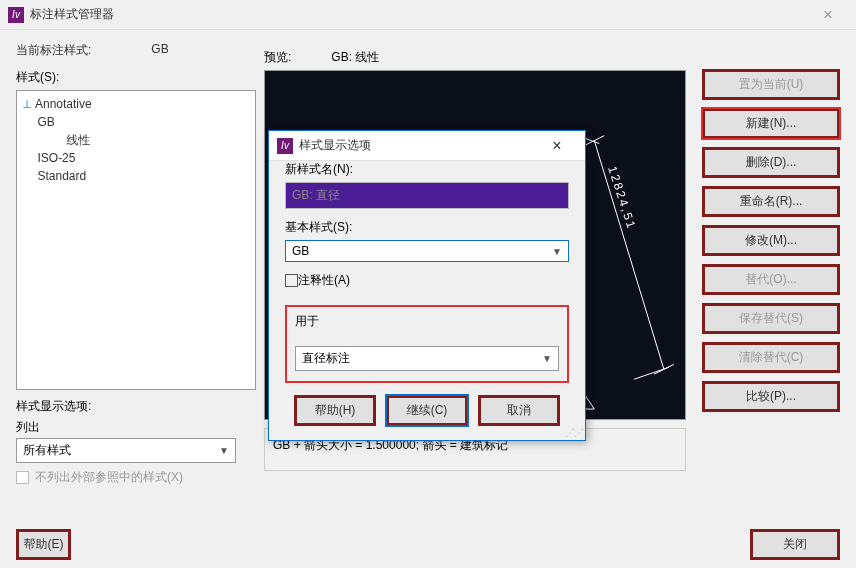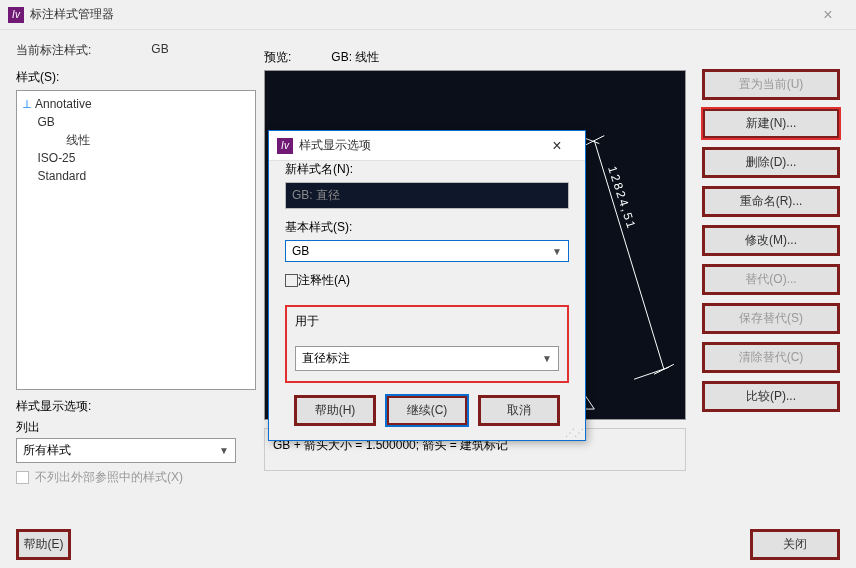--- a/index.html
+++ b/index.html
@@ -45,21 +45,21 @@
 .desc-box .desc-lbl { position: absolute; top: -8px; left: 8px; background: #f0f0f0; padding: 0 4px; }
 
 .footer { position: absolute; bottom: 8px; left: 16px; right: 16px; display: flex; justify-content: space-between; }
 .footer .btn { width: 90px; }
 
 
 .modal { position: absolute; left: 268px; top: 130px; width: 318px; background: #f0f0f0; border: 1px solid #0a6ed1; box-shadow: 2px 2px 8px rgba(0,0,0,0.3); z-index: 10; }
 .modal .titlebar { background: #fff; }
 .modal-body { padding: 0 16px 10px 16px; }
 .field-lbl { margin-bottom: 4px; display: block; }
-.text-input { border: 1px solid #bbb; background: #0f172a; padding: 4px 6px; width: 100%; color: #888; margin-bottom: 10px; }
+.text-input { border: 1px solid #bbb; background: #4c1d95; padding: 4px 6px; width: 100%; color: #888; margin-bottom: 10px; }
 .modal .select { width: 100%; margin-bottom: 10px; border: 1px solid #0a6ed1; }
 .modal .cb-row { display: flex; align-items: center; margin-bottom: 16px; }
 .modal .cb-row .cb { width: 13px; height: 13px; border: 1px solid #555; }
 .used-for-box { border: 2px solid #e03030; padding: 6px 8px 10px 8px; margin-bottom: 12px; }
 .used-for-box .select { border: 1px solid #999; margin-bottom: 0; margin-top: 16px; }
 .modal-footer { display: flex; gap: 10px; justify-content: center; padding-bottom: 4px; }
 .modal-footer .btn { width: 82px; }
 .btn-primary { outline: 2px solid #0a6ed1; outline-offset: -1px; }
 .resize-grip { position: absolute; right: 2px; bottom: 2px; color: #bbb; font-size: 10px; letter-spacing: -1px; }
 

